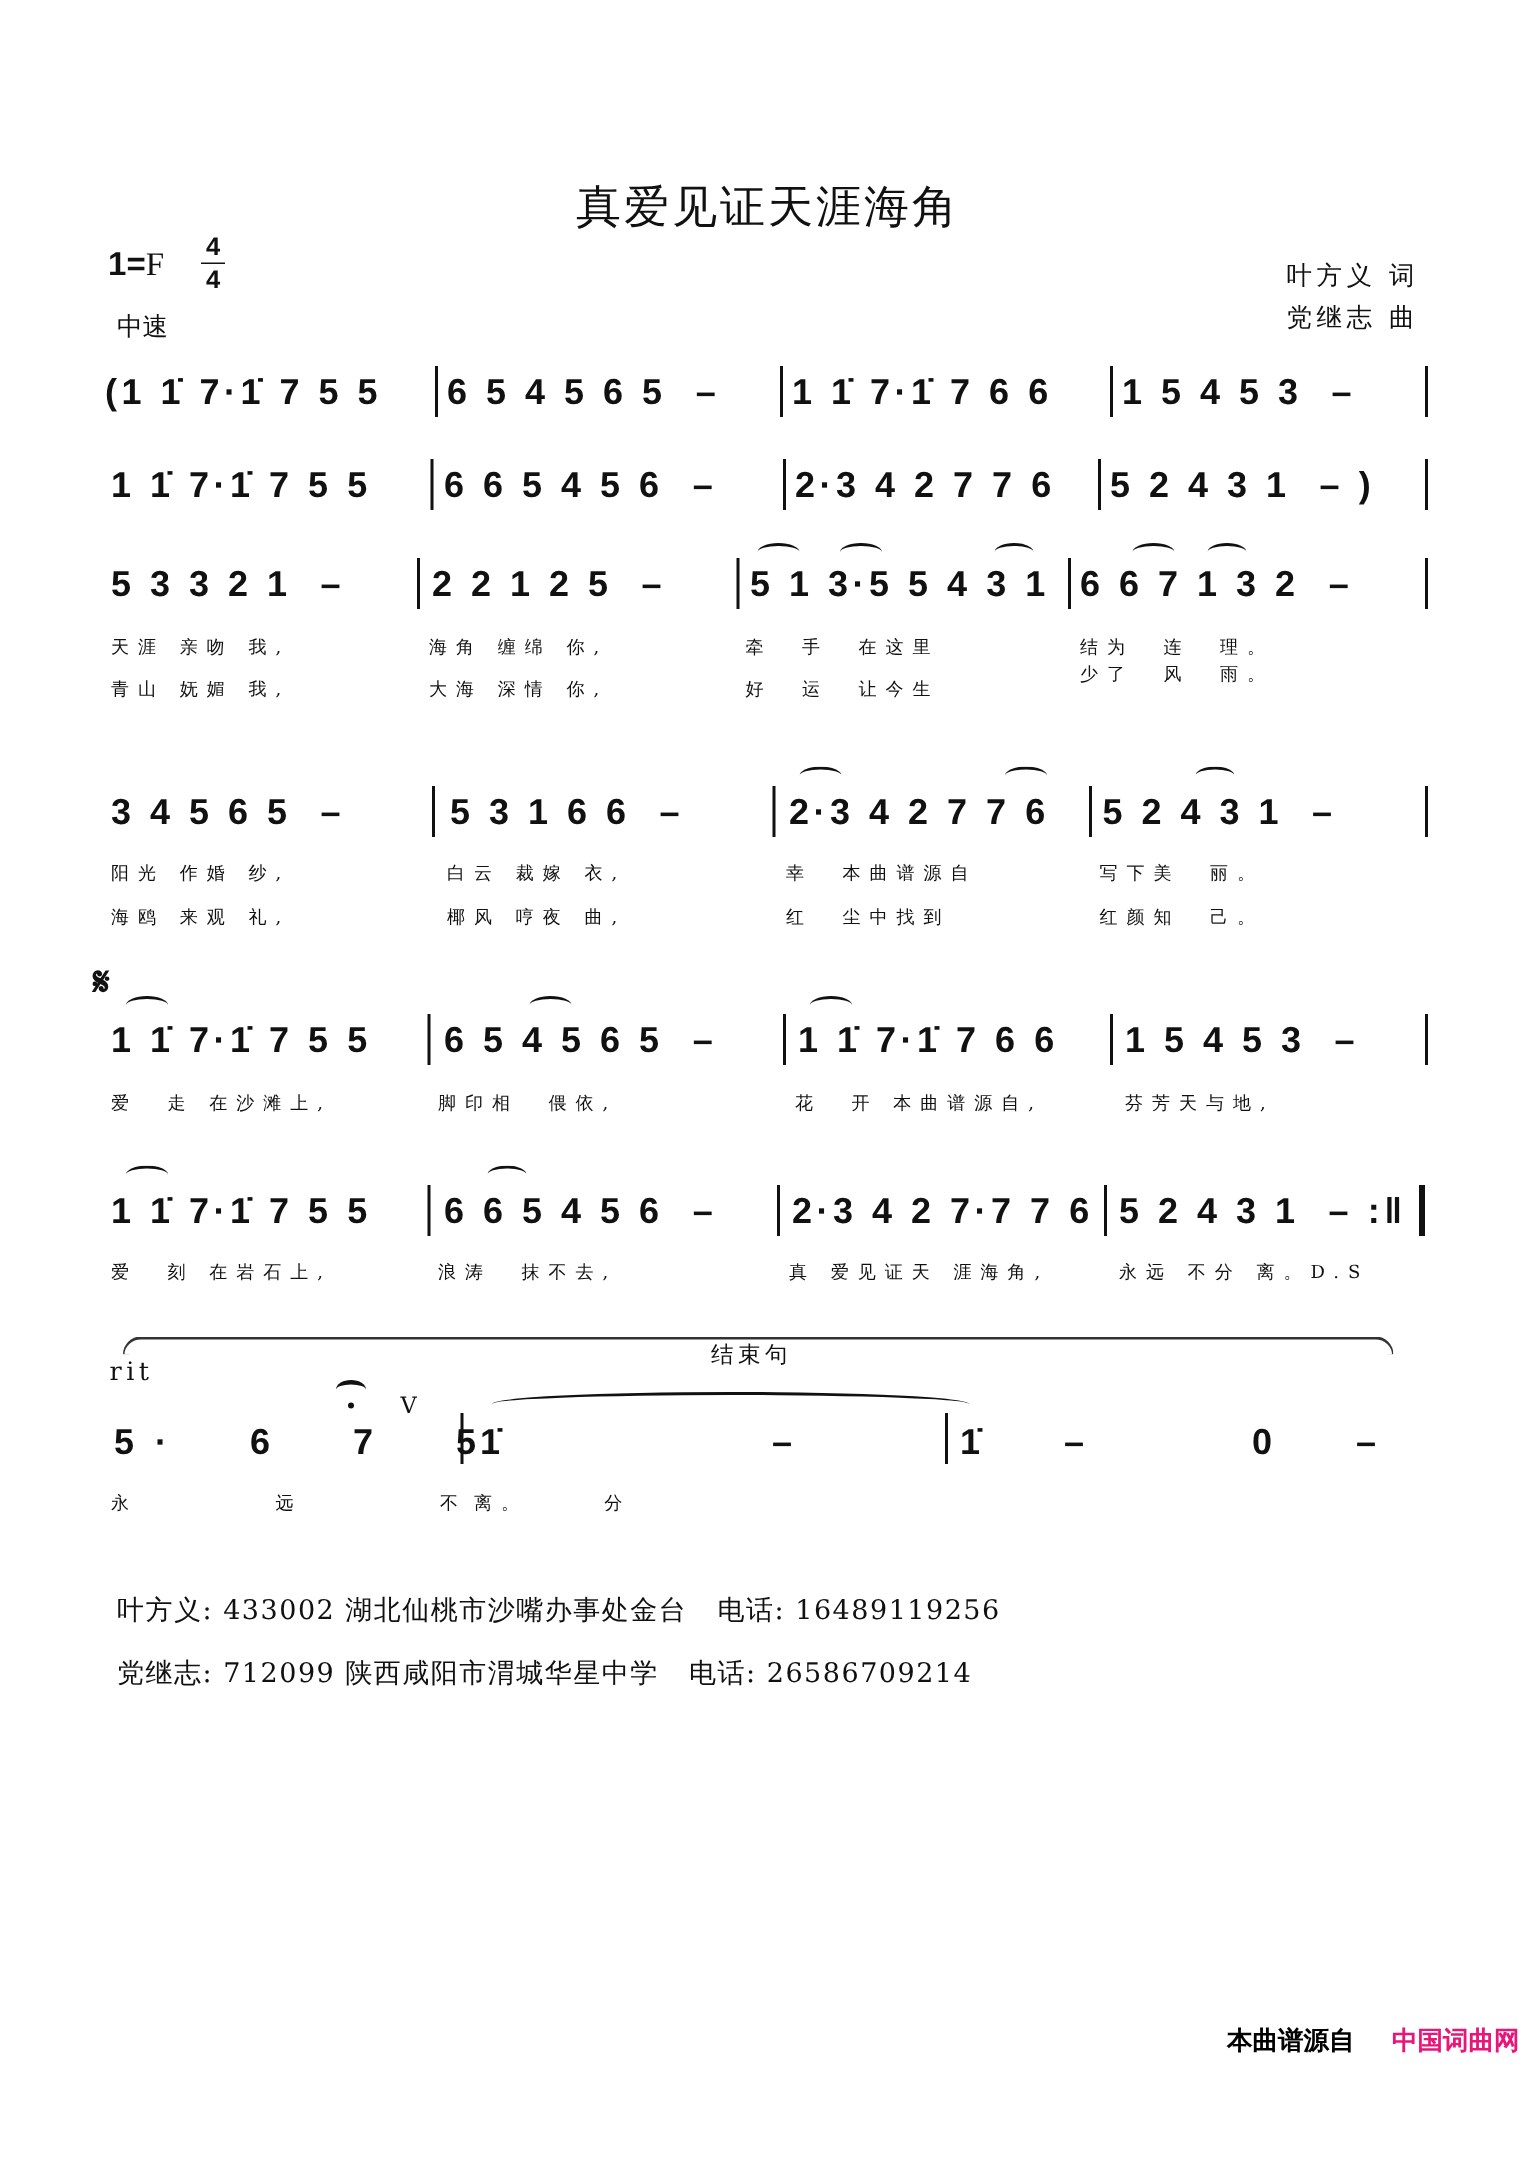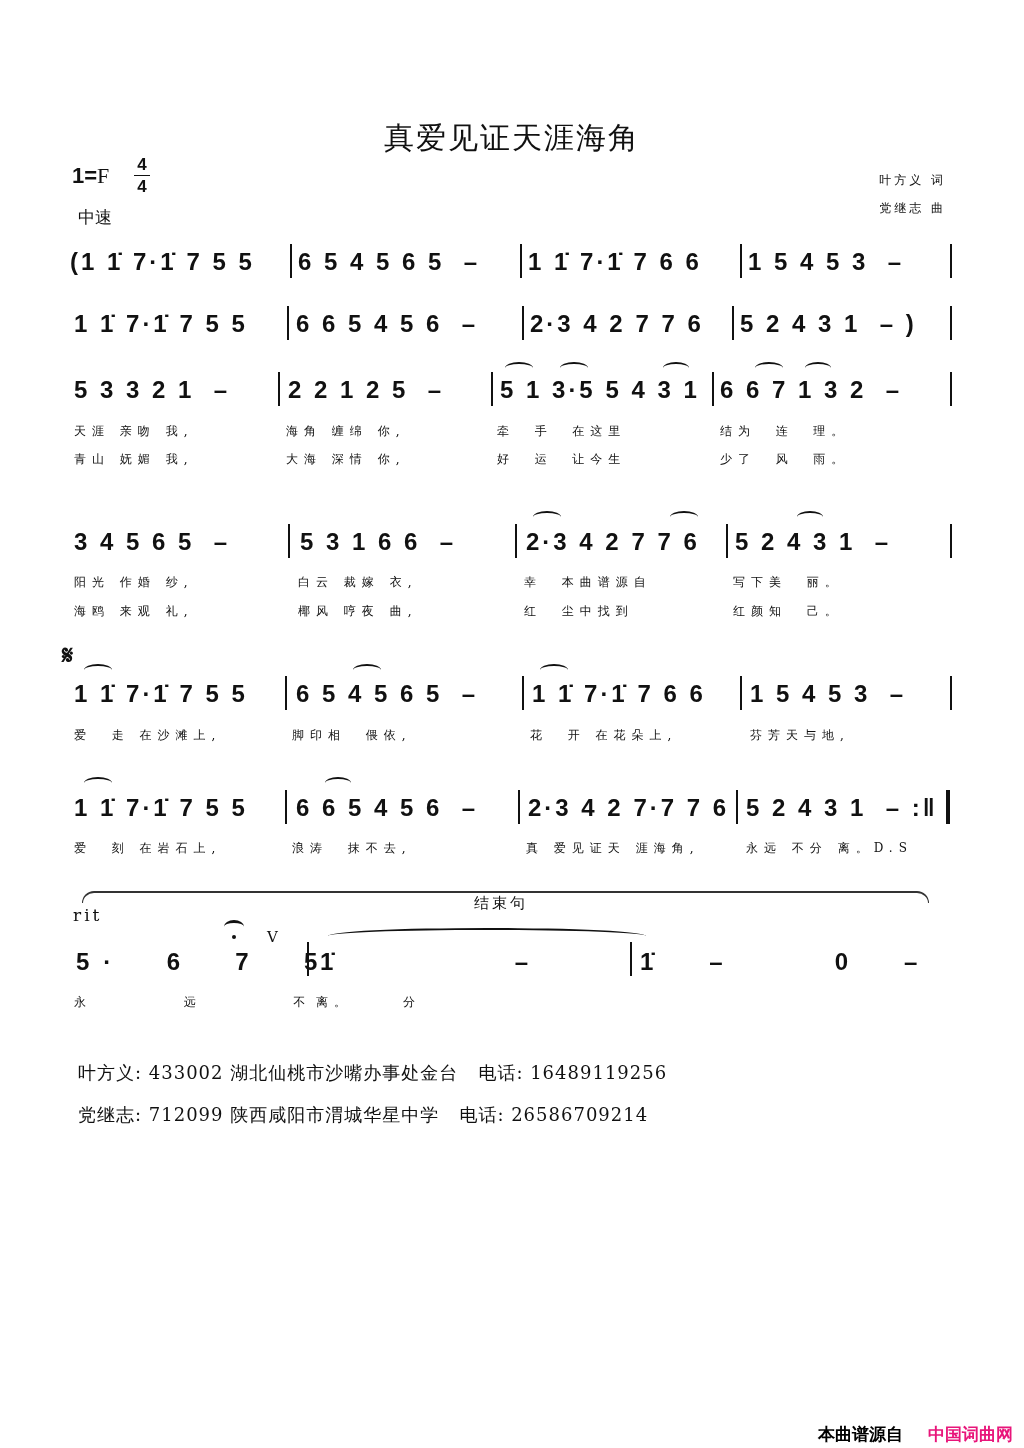--- a/index.html
+++ b/index.html
@@ -7,29 +7,29 @@
          font-family: "DejaVu Serif", serif; color: #111; }
   .abs { position: absolute; }
   .title { left: 0; width: 1024px; top: 118px; text-align: center; font-size: 30px;
            font-family: "DejaVu Serif", serif; letter-spacing: 2px; }
   .key { left: 72px; top: 163px; font-family: "Liberation Sans", sans-serif; font-weight: bold; font-size: 22px; }
   .key .kf { font-weight: normal; font-family: "Liberation Serif", serif; }
   .timesig { left: 134px; top: 156px; font-family: "Liberation Sans", sans-serif; font-weight: bold; font-size: 17px;
              line-height: 17px; text-align: center; width: 16px; }
   .timesig .line { height: 1px; background: #111; margin: 2px 0; }
   .tempo { left: 78px; top: 206px; font-size: 17px; }
-  .credit { right: 78px; font-size: 12px; text-align: right; letter-spacing: 3px; }
+  .credit { right: 78px; font-size: 17px; text-align: right; letter-spacing: 3px; }
   .bar { position: absolute; width: 2px; background: #111; }
   .notes { position: absolute; font-family: "Liberation Sans", sans-serif; font-weight: bold; font-size: 24px;
            white-space: pre; letter-spacing: 3px; }
   .dot { position: absolute; width: 4px; height: 4px; border-radius: 50%; background: #111; }
   .lyric { position: absolute; font-size: 12px; white-space: pre; letter-spacing: 6px; }
   .slur { position: absolute; border-top: 2px solid #111; border-radius: 50% 50% 0 0; height: 10px; }
   .footer { position: absolute; left: 78px; font-size: 18px; letter-spacing: 1px; white-space: pre; }
-  .src { position: absolute; top: 1423px; font-family: "DejaVu Sans", sans-serif; font-weight: bold; font-size: 17px; }
+  .src { position: absolute; top: 1349px; font-family: "DejaVu Sans", sans-serif; font-weight: bold; font-size: 17px; }
 </style>
 </head>
 <body>
 
 <div class="abs title">真爱见证天涯海角</div>
 
 <div class="abs key">
   <span>1</span><span>=</span><span class="kf">F</span>
 </div>
 <div class="abs timesig">
@@ -77,21 +77,21 @@
   <div class="bar" style="left:712px;top:372px;height:34px"></div>
   <div class="notes" style="left:720px;top:376px">6 6 7 1 3 2  –</div>
   <div class="bar" style="left:950px;top:372px;height:34px"></div>
   <div class="lyric" style="left:74px;top:423px">天涯 亲吻 我,</div>
   <div class="lyric" style="left:286px;top:423px">海角 缠绵 你,</div>
   <div class="lyric" style="left:497px;top:423px">牵  手  在这里</div>
   <div class="lyric" style="left:720px;top:423px">结为  连  理。</div>
   <div class="lyric" style="left:74px;top:451px">青山 妩媚 我,</div>
   <div class="lyric" style="left:286px;top:451px">大海 深情 你,</div>
   <div class="lyric" style="left:497px;top:451px">好  运  让今生</div>
-  <div class="lyric" style="left:720px;top:451px">少了  风  雨。</div>
+  <div class="lyric" style="left:720px;top:441px">少了  风  雨。</div>
 </div>
 
 <div>
   <div class="slur" style="left:533px;top:511px;width:28px"></div>
   <div class="slur" style="left:670px;top:511px;width:28px"></div>
   <div class="slur" style="left:797px;top:511px;width:26px"></div>
   <div class="notes" style="left:74px;top:528px">3 4 5 6 5  –</div>
   <div class="bar" style="left:288px;top:524px;height:34px"></div>
   <div class="notes" style="left:300px;top:528px">5 3 1 6 6  –</div>
   <div class="bar" style="left:515px;top:524px;height:34px"></div>
@@ -117,21 +117,21 @@
   <div class="notes" style="left:74px;top:680px">1 1̇ 7·1̇ 7 5 5</div>
   <div class="bar" style="left:285px;top:676px;height:34px"></div>
   <div class="notes" style="left:296px;top:680px">6 5 4 5 6 5  –</div>
   <div class="bar" style="left:522px;top:676px;height:34px"></div>
   <div class="notes" style="left:532px;top:680px">1 1̇ 7·1̇ 7 6 6</div>
   <div class="bar" style="left:740px;top:676px;height:34px"></div>
   <div class="notes" style="left:750px;top:680px">1 5 4 5 3  –</div>
   <div class="bar" style="left:950px;top:676px;height:34px"></div>
   <div class="lyric" style="left:74px;top:727px">爱  走 在沙滩上,</div>
   <div class="lyric" style="left:292px;top:727px">脚印相  偎依,</div>
-  <div class="lyric" style="left:530px;top:727px">花  开 在花朵上,</div>
+  <div class="lyric" style="left:530px;top:727px">花  开 本曲谱源自,</div>
   <div class="lyric" style="left:750px;top:727px">芬芳天与地,</div>
 </div>
 
 <div>
   <div class="slur" style="left:84px;top:777px;width:28px"></div>
   <div class="slur" style="left:325px;top:777px;width:26px"></div>
   <div class="notes" style="left:74px;top:794px">1 1̇ 7·1̇ 7 5 5</div>
   <div class="bar" style="left:285px;top:790px;height:34px"></div>
   <div class="notes" style="left:296px;top:794px">6 6 5 4 5 6  –</div>
   <div class="bar" style="left:518px;top:790px;height:34px"></div>

